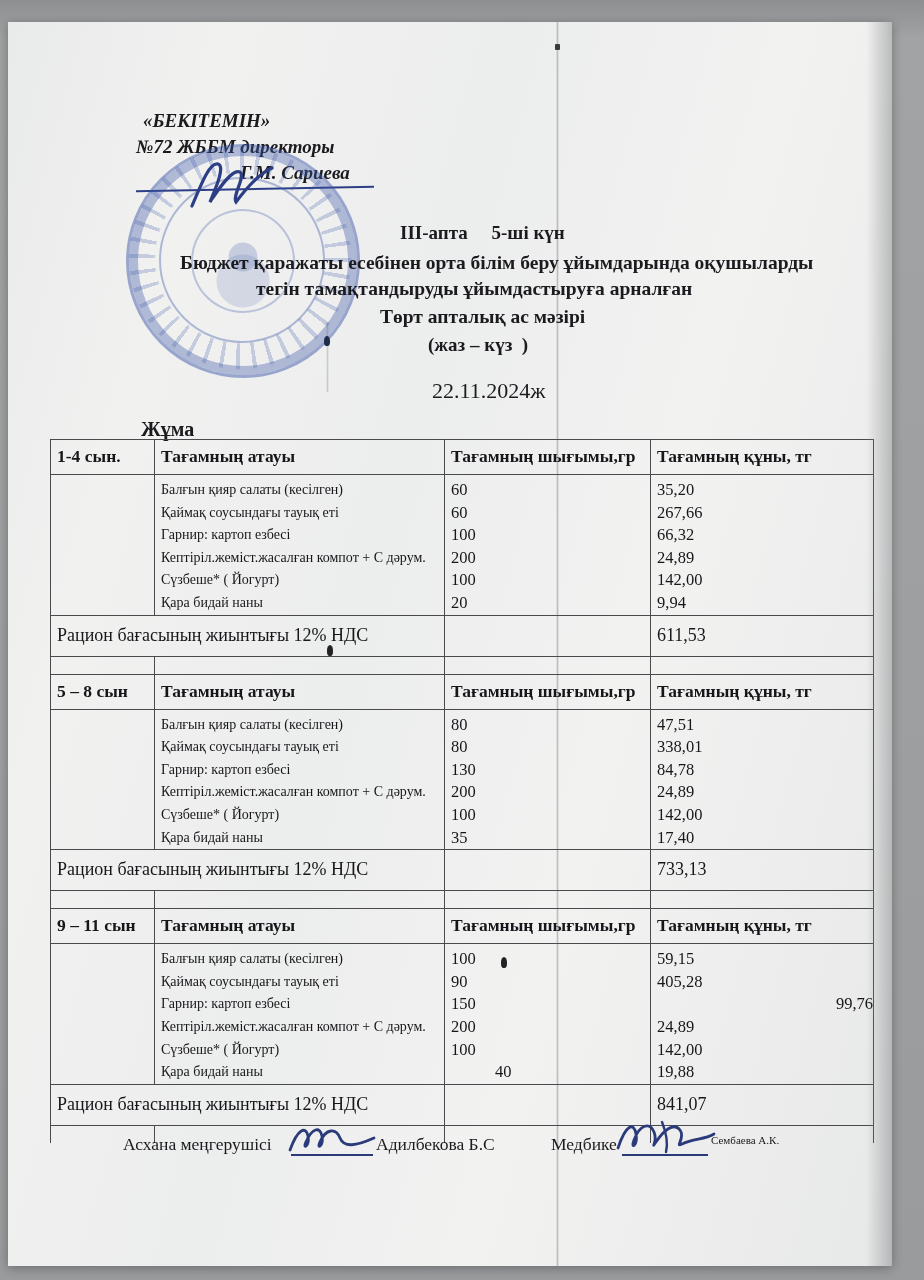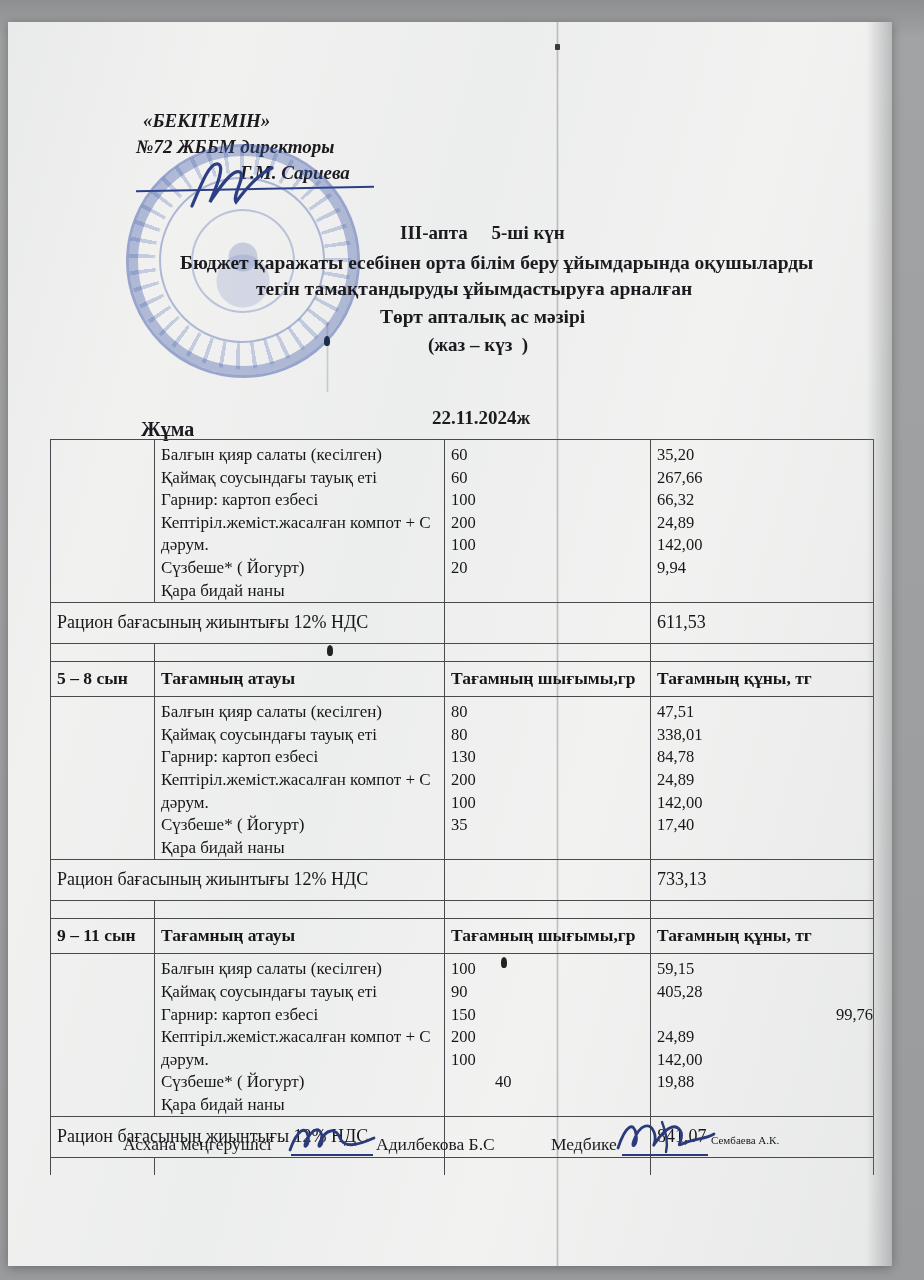--- a/index.html
+++ b/index.html
@@ -99,21 +99,21 @@
   .approve     { left: 135px; top: 88px;  font-size: 19px; font-weight: bold; font-style: italic; }
   .director    { left: 128px; top: 114px; font-size: 19px; font-weight: bold; font-style: italic; }
   .director-nm { left: 232px; top: 140px; font-size: 19px; font-weight: bold; font-style: italic; }
   .sig-line-1  { position: absolute; left: 128px; top: 166px; width: 238px; height: 2px; background: #2c3f86; transform: rotate(-1.1deg); }
 
   .week-day { left: 392px; top: 200px; font-size: 19px; font-weight: bold; }
   .hl1 { left: 137px; top: 230px; font-size: 19.5px; font-weight: bold; margin-left: 35px; }
   .hl2 { left: 248px; top: 256px; font-size: 19.5px; font-weight: bold; }
   .hl3 { left: 372px; top: 284px; font-size: 19.5px; font-weight: bold; }
   .hl4 { left: 420px; top: 312px; font-size: 19px; font-weight: bold; }
-  .docdate { left: 424px; top: 356px; font-size: 19px; font-weight: bold; margin-top: 29px; }
+  .docdate { left: 424px; top: 356px; font-size: 22px; font-weight: normal; }
 
   .weekname { left: 133px; top: 396px; font-size: 20px; font-weight: bold; }
 
   
   .stamp {
     position: absolute;
     left: 118px; top: 122px;
     width: 228px; height: 228px;
     border-radius: 50%;
     border: 3px solid rgba(58,86,168,.55);
@@ -181,21 +181,21 @@
   .c-class { width: 104px; }
   .c-dish  { width: 290px; }
   .c-wt    { width: 206px; }
   .c-cost  { width: 223px; }
 
   .hdr td { height: 34px; font-size: 17.5px; font-weight: bold; }
   .hdr .p { padding: 6px 0 0 6px; }
 
   .body-row td { height: 138px; }
   .ln {
-    font-size: 17px;
+    font-size: 14px;
     line-height: 22.6px;
     padding: 4px 0 0 6px;
   }
   .ln.num { font-size: 16.5px; }
 
   .tot td { height: 40px; font-size: 18px; font-weight: normal; }
   .tot .p { padding: 9px 0 0 6px; }
 
   .gap-row td {
     height: 17px;
@@ -251,20 +251,34 @@
       <div class="pin3"></div>
 
       <table class="tbl">
         <colgroup>
           <col class="c-class">
             <col class="c-dish">
             <col class="c-wt">
             <col class="c-cost">
         </colgroup>
         <tbody id="tbody">
+            <tr class="hdr">
+              <td>
+                <div class="p">1-4 сын.</div>
+              </td>
+              <td>
+                <div class="p">Тағамның атауы</div>
+              </td>
+              <td>
+                <div class="p">Тағамның шығымы,гр</div>
+              </td>
+              <td>
+                <div class="p">Тағамның құны, тг</div>
+              </td>
+            </tr>
             <tr class="body-row">
               <td></td>
               <td>
                 <div class="ln" style="padding: 4px 0px 0px 6px;">Балғын қияр салаты (кесілген)</div>
                 <div class="ln" style="padding: 0px 0px 0px 6px;">Қаймақ соусындағы тауық еті</div>
                 <div class="ln" style="padding: 0px 0px 0px 6px;">Гарнир: картоп езбесі</div>
                 <div class="ln" style="padding: 0px 0px 0px 6px;">Кептіріл.жеміст.жасалған компот + С дәрум.</div>
                 <div class="ln" style="padding: 0px 0px 0px 6px;">Сүзбеше* ( Йогурт)</div>
                 <div class="ln" style="padding: 0px 0px 0px 6px;">Қара бидай наны</div>
               </td>

